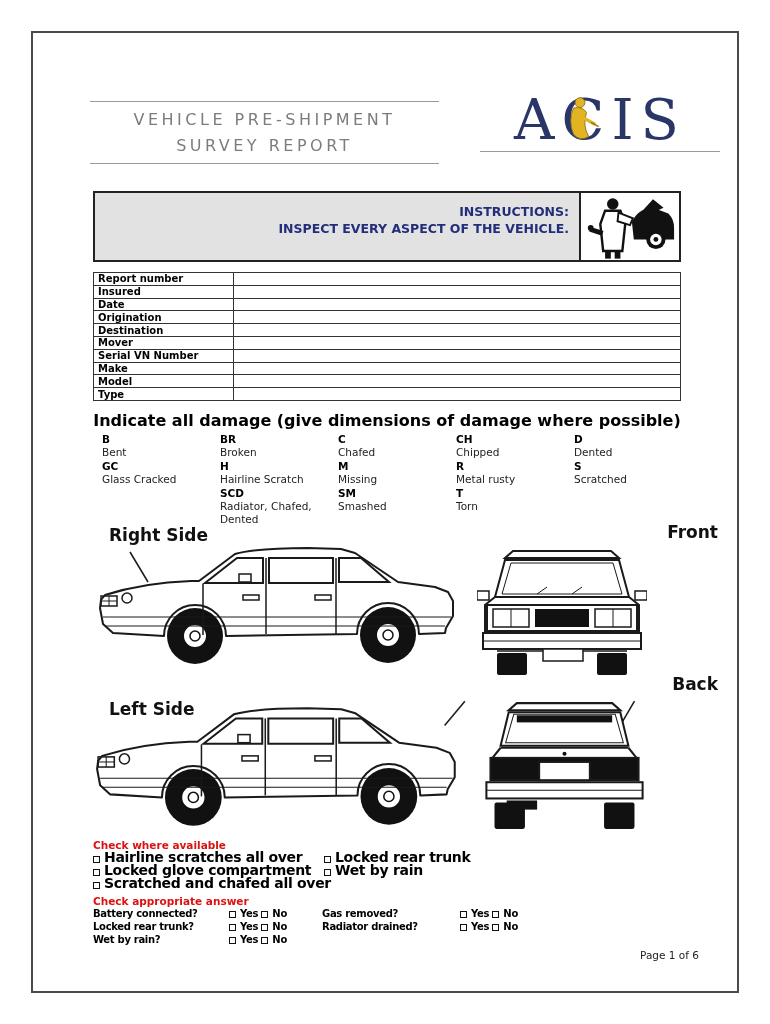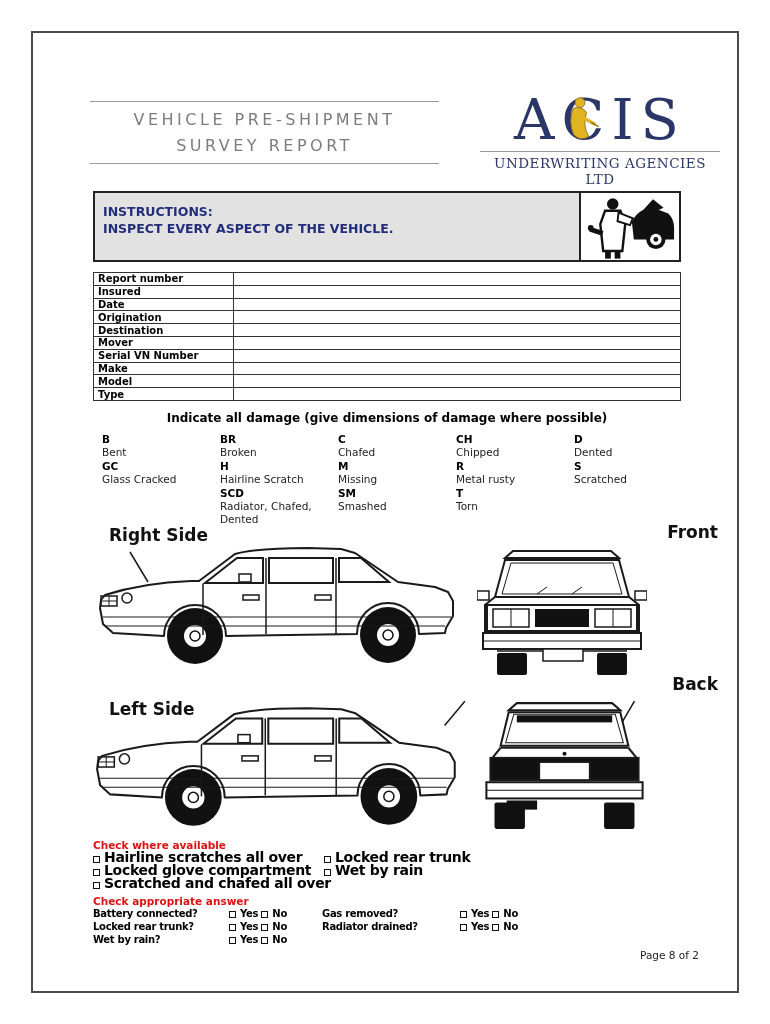--- a/index.html
+++ b/index.html
@@ -14,36 +14,36 @@
            color:#7c7c7c; font-size:16px; letter-spacing:3.5px; line-height:26px; }
   .logo { position:absolute; left:447px; top:58px; width:240px; text-align:center; color:#2b3668; }
   .logo-acis { font-family:"DejaVu Serif", serif; font-size:56px; line-height:58px;
                letter-spacing:7px; position:relative; }
   .logo-emblem { position:absolute; left:78px; top:4px; width:44px; height:48px; }
   .logo-rule { height:1px; background:#9a9a9a; margin:2px 0 3px 0; }
   .logo-sub { font-family:"DejaVu Serif", serif; font-size:13.5px; letter-spacing:0.5px; }
 
   
   .instructions { position:absolute; left:60px; top:158px; width:588px; height:71px;
-                  background:#e2e2e2; border:2px solid #222; display:flex; }
+                  background:#e2e2e2; border:2px solid #222; display:flex;text-align:right; }
   .instr-text { flex:1; padding:11px 10px 0 8px; color:#232e7a; font-weight:bold;
                 font-size:12.5px; line-height:16.5px; }
   .instr-icon-box { width:100px; background:#fff; border-left:2px solid #222;
                     display:flex; align-items:center; justify-content:center; }
 
   
   .info-table { position:absolute; left:60px; top:239px; width:588px;
                 border-collapse:collapse; }
   .info-table td { border:1px solid #333; height:12.8px; font-size:10px; padding:0 4px;
                    line-height:11px; }
   .info-table td.lbl { width:140px; font-weight:bold; }
 
   
   .damage-head { position:absolute; left:0; top:378px; width:708px; text-align:center;
-                 font-size:12px; font-weight:bold; }
+                 font-size:16px; font-weight:bold; }
   .damage-grid { position:absolute; left:69px; top:400px; display:grid;
                  grid-template-columns:repeat(5,118px); font-size:10.5px; line-height:13.4px; }
   .dmg-code { font-weight:bold; }
   .dmg-desc { color:#222; }
 
   
   .diag-label { position:absolute; font-size:17px; font-weight:bold; color:#111; }
   .diag { position:absolute; }
 
   
@@ -102,21 +102,20 @@
     <div class="logo-acis">
       <span>ACIS</span>
       <svg class="logo-emblem" viewBox="0 0 40 44">
         <circle cx="20" cy="7" r="4.5" fill="#e3b422" stroke="#8a6d1a" stroke-width="0.8"></circle>
         <path d="M14,12 Q9,24 14,36 Q20,43 28,38 Q22,28 26,16 Q22,10 14,12 Z" fill="#e3b422" stroke="#8a6d1a" stroke-width="0.8"></path>
         <line x1="18" y1="18" x2="34" y2="27" stroke="#e3b422" stroke-width="3"></line>
         <line x1="30" y1="25" x2="37" y2="29" stroke="#8a6d1a" stroke-width="1.2"></line>
       </svg>
     </div>
     <div class="logo-rule"></div>
-    <div class="logo-sub">UNDERWRITING AGENCIES LTD</div>
   </div>
 
   <div class="instructions">
     <div class="instr-text">
       <div>INSTRUCTIONS:</div>
       <div>INSPECT EVERY ASPECT OF THE VEHICLE.</div>
     </div>
     <div class="instr-icon-box">
       <svg width="92" height="64" viewBox="0 0 96 66">
         <path d="M50,28 Q56,14 72,13 L88,19 Q94,25 94,34 L94,46 L52,46 Z" fill="#111"></path>
@@ -303,16 +302,16 @@
     <div><span class="ckbox"></span><span>Yes</span> <span class="ckbox"></span><span>No</span></div>
     <div>Radiator drained?</div>
     <div><span class="ckbox"></span><span>Yes</span> <span class="ckbox"></span><span>No</span></div>
 
     <div>Wet by rain?</div>
     <div><span class="ckbox"></span><span>Yes</span> <span class="ckbox"></span><span>No</span></div>
     <div></div>
     <div></div>
   </div>
 
-  <div class="footer">Page 8 of 2</div>
+  <div class="footer">Page 1 of 6</div>
 
 </div>
 </div>
 
 </body></html>

